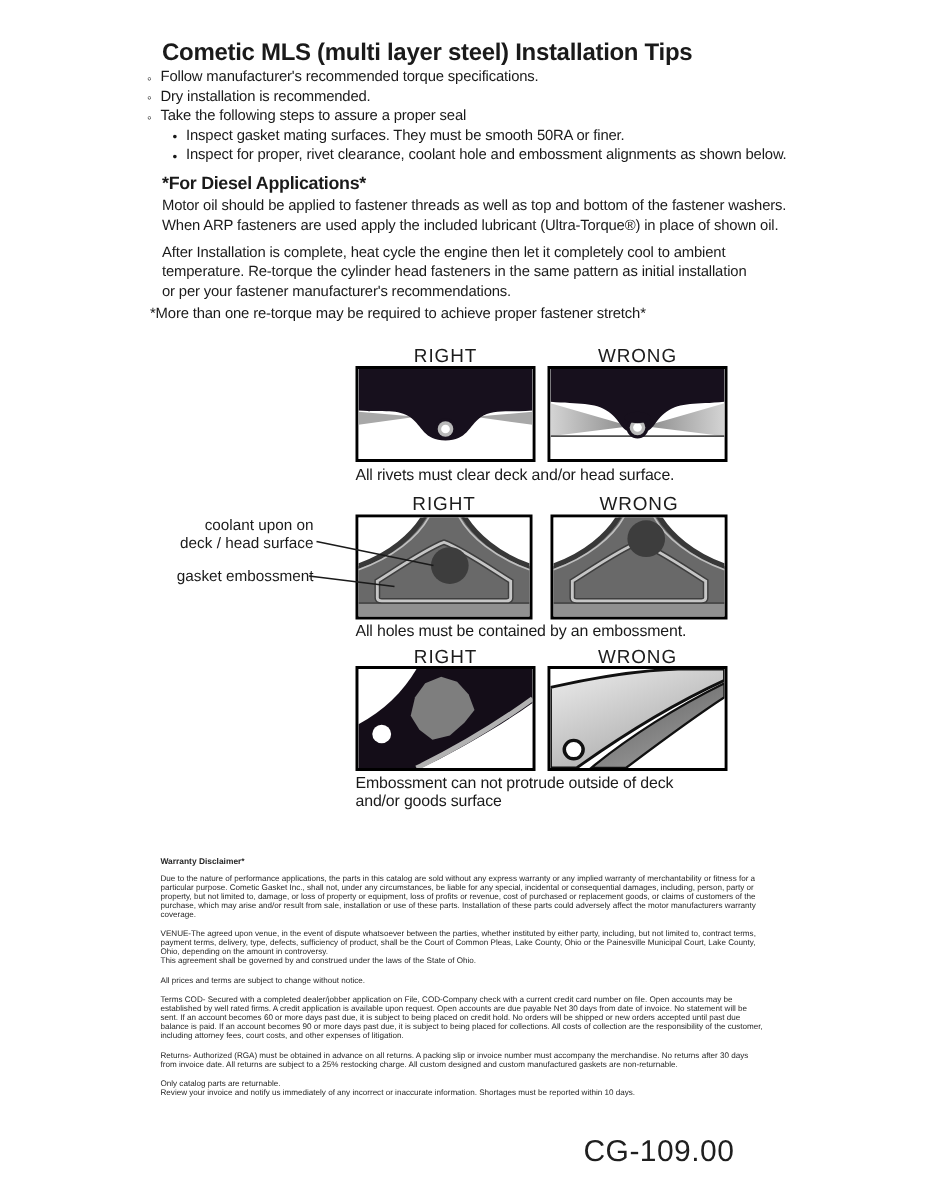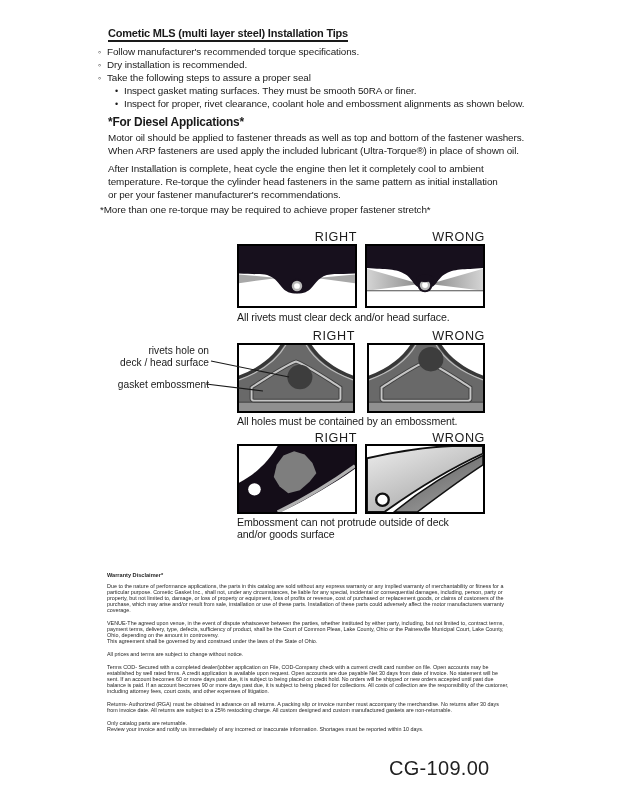--- a/index.html
+++ b/index.html
@@ -1,25 +1,25 @@
 <!DOCTYPE html>
 <html><head>
 <meta charset="utf-8">
 <style>
   html,body{margin:0;padding:0}
   body{width:618px;height:800px;position:relative;background:#fff;
        font-family:"Liberation Sans",sans-serif;color:#1a1a1a;overflow:hidden}
   .abs{position:absolute}
-  .title{font-weight:bold;font-size:11px;letter-spacing:-0.2px;
-         text-decoration:underline;text-decoration-thickness:1.5px;text-underline-offset:2.5px;
+  .title{font-weight:bold;font-size:16px;letter-spacing:-0.2px;
+         text-decoration-thickness:1.5px;text-underline-offset:2.5px;
          white-space:nowrap}
   .bl{font-size:9.9px;letter-spacing:-0.1px;white-space:nowrap}
   .mk{display:inline-block;width:9px;font-size:9px;vertical-align:top;line-height:12px}
   .h2{font-weight:bold;font-size:11.9px;letter-spacing:-0.2px;white-space:nowrap}
-  .dlabel{font-size:12.6px;letter-spacing:0.6px;text-align:right;color:#1c1c1c;white-space:nowrap}
+  .dlabel{font-size:12.6px;letter-spacing:0.6px;text-align:center;color:#1c1c1c;white-space:nowrap}
   .cap{font-size:10.6px;letter-spacing:-0.1px;white-space:nowrap}
   .dbox{border:2px solid #000;background:#fff}
   .dbox svg{display:block}
   .anno{font-size:10.2px;line-height:11.5px;text-align:right;white-space:nowrap;color:#1a1a1a}
   .legal{width:404px;font-size:5.4px;line-height:6.15px;color:#262626}
   .legal p{margin:0 0 6.5px}
   .legal p.tight{margin:0}
   .legal .lh{font-weight:bold;font-size:5.6px;margin:0 0 4.5px}
   .code{font-size:20px;letter-spacing:0.3px;color:#1f1f1f;white-space:nowrap}
 </style>
@@ -110,21 +110,21 @@
     <path d="M13,57 L13,45 C30,34 47,22 59,17.5 C71,22 88,34 105,45 L105,57 C105,58.6 103.6,59 102,59 L16,59 C14.4,59 13,58.6 13,57 Z" fill="none" stroke="#c6c6c6" stroke-width="2"></path>
     <path d="M-2,-2 L46,-2 C38,12 22,27 -2,35 Z" fill="#ffffff" stroke="#383838" stroke-width="3.6"></path>
     <path d="M120,-2 L72,-2 C80,12 96,27 120,35 Z" fill="#ffffff" stroke="#383838" stroke-width="3.6"></path>
     <path d="M49,-1 C41,14 24,28 0,37" fill="none" stroke="#bfbfbf" stroke-width="1.2"></path>
     <path d="M69,-1 C77,14 94,28 118,37" fill="none" stroke="#bfbfbf" stroke-width="1.2"></path>
     <circle cx="64" cy="15" r="13" fill="#3d3d3d"></circle>
   </svg>
 </div>
 
 <div class="abs anno" style="left:85px;top:345px;width:124px">
-  <div>rivets hole on</div>
+  <div>coolant upon on</div>
   <div>deck / head surface</div>
 </div>
 <div class="abs anno" style="left:85px;top:379px;width:124px">gasket embossment</div>
 <svg class="abs" style="left:200px;top:355px" width="100" height="40" viewBox="0 0 100 40">
   <line x1="11" y1="6" x2="89" y2="22" stroke="#1a1a1a" stroke-width="1.1"></line>
   <line x1="6" y1="29" x2="63" y2="36" stroke="#1a1a1a" stroke-width="1.1"></line>
 </svg>
 
 <div class="abs cap" style="left:237px;top:415px;width:248px;text-align:left">All holes must be contained by an embossment.</div>
 

